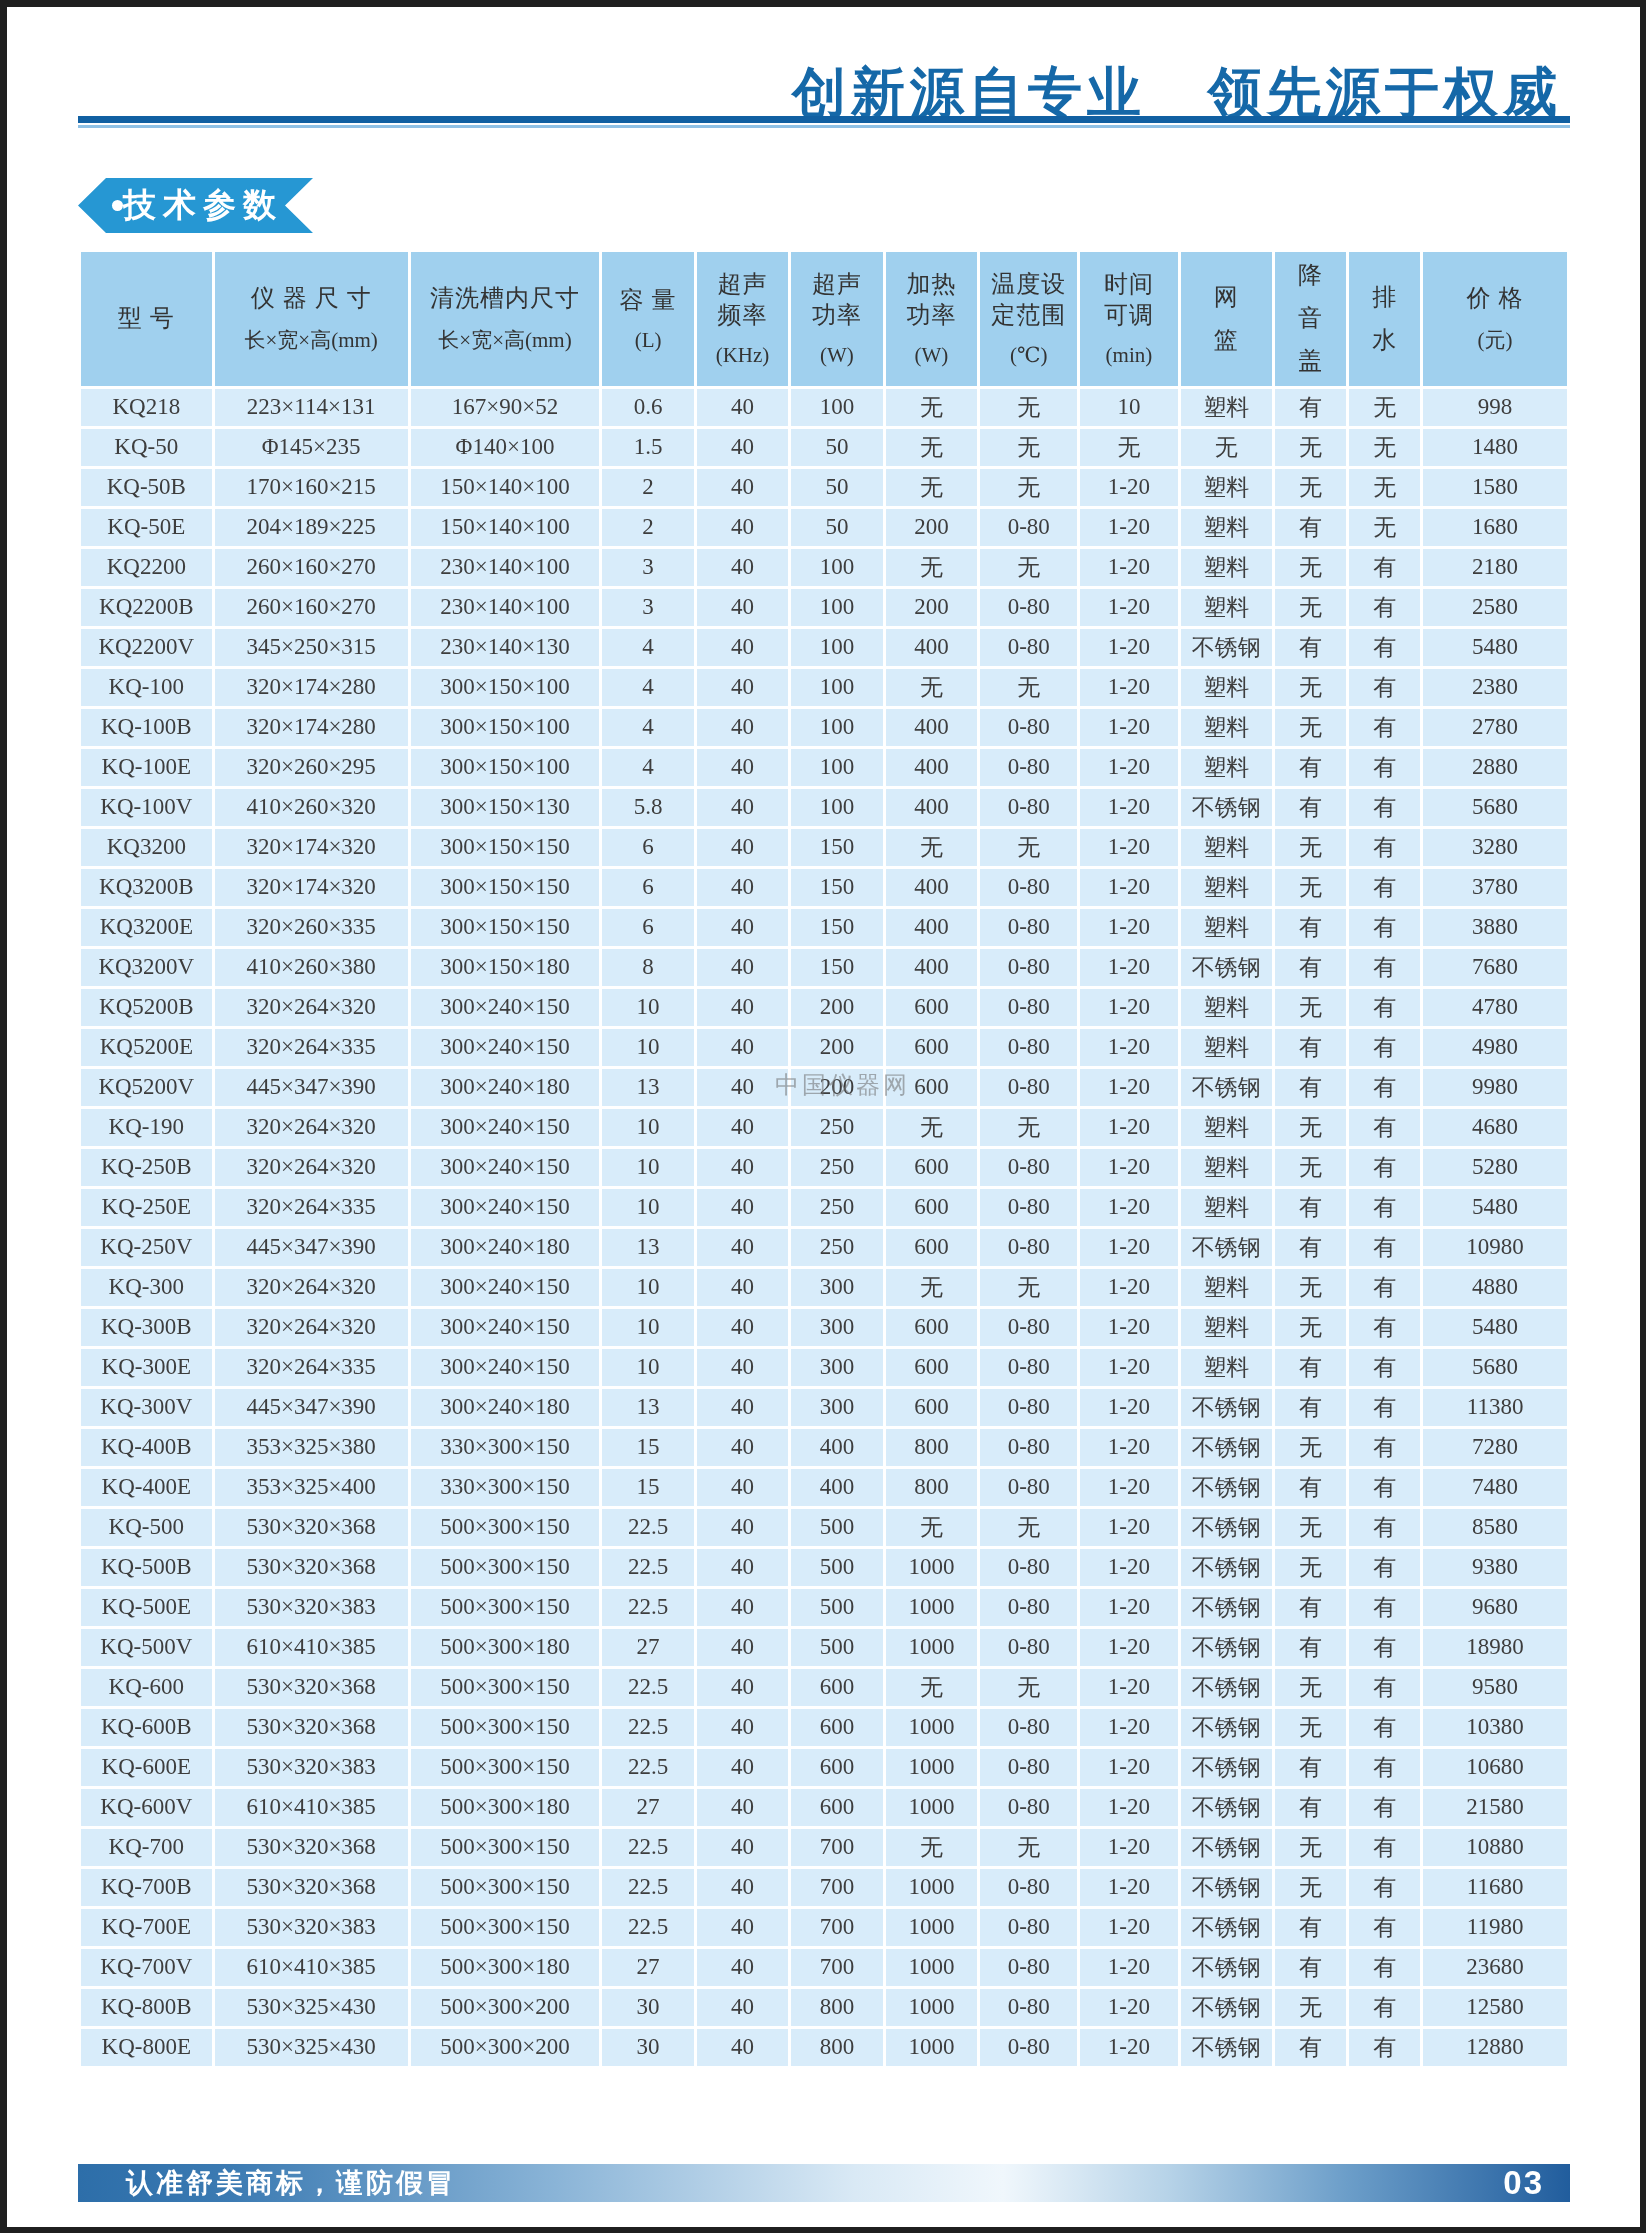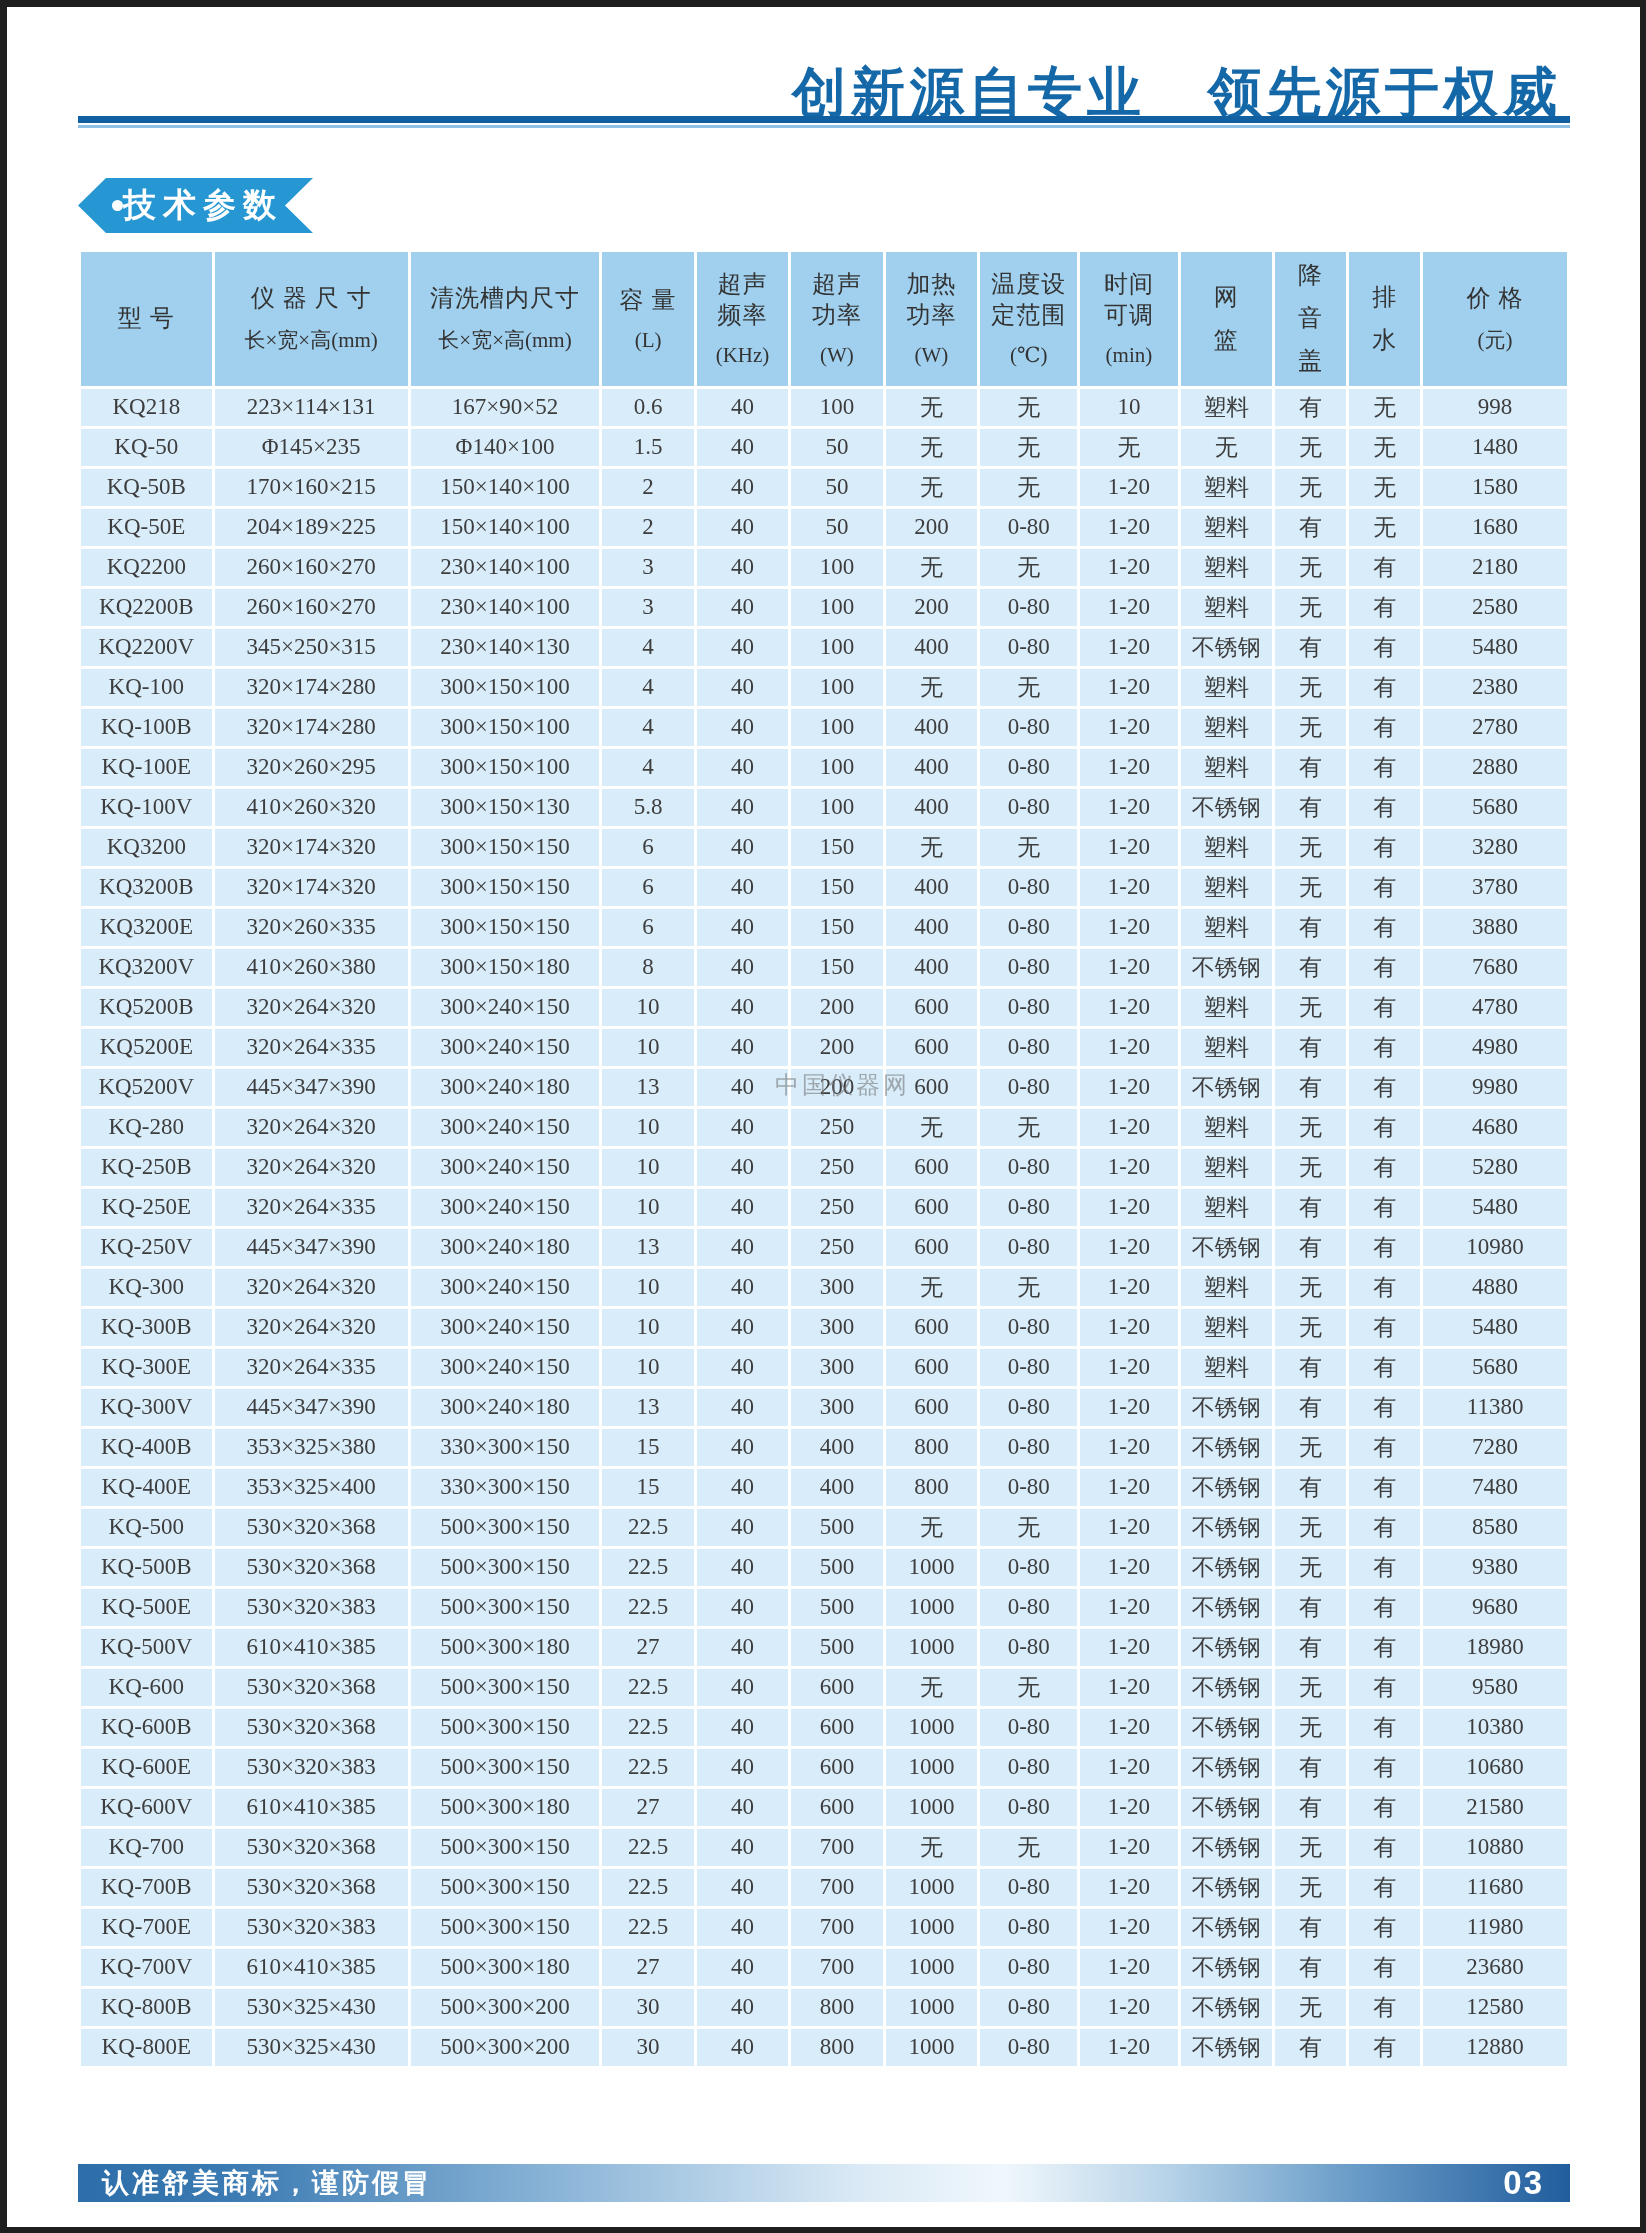--- a/index.html
+++ b/index.html
@@ -63,21 +63,21 @@
     color: rgba(110,110,110,0.55);
   }
   
   .footer-bar {
     position: absolute; left: 71px; top: 2157px; width: 1492px; height: 38px;
     background: linear-gradient(90deg,
       #2d6ea9 0%, #3b7ab2 10%, #8ab4d7 32%, #d9e9f5 52%,
       #f0f7fc 62%, #b7d3e8 73%, #6c9ec9 85%, #215d9d 100%);
     display: flex; align-items: center;
   }
-  .footer-text { color:#fff; font-weight:bold; font-size:27px; letter-spacing:3px; margin-left:24px; }
+  .footer-text { color:#fff; font-weight:bold; font-size:27px; letter-spacing:3px; margin-left:48px; }
   .footer-page { color:#fff; font-weight:bold; font-size:33px; letter-spacing:2px; margin-left:auto; margin-right:26px; }
 </style>
 </head>
 <body>
 
 <div class="page">
 
   <div class="slogan">
     <span>创新源自专业</span>
     <span>领先源于权威</span>
@@ -432,21 +432,21 @@
           <td>200</td>
           <td>600</td>
           <td>0-80</td>
           <td>1-20</td>
           <td>不锈钢</td>
           <td>有</td>
           <td>有</td>
           <td>9980</td>
         </tr>
         <tr>
-          <td>KQ-280</td>
+          <td>KQ-190</td>
           <td>320×264×320</td>
           <td>300×240×150</td>
           <td>10</td>
           <td>40</td>
           <td>250</td>
           <td>无</td>
           <td>无</td>
           <td>1-20</td>
           <td>塑料</td>
           <td>无</td>

